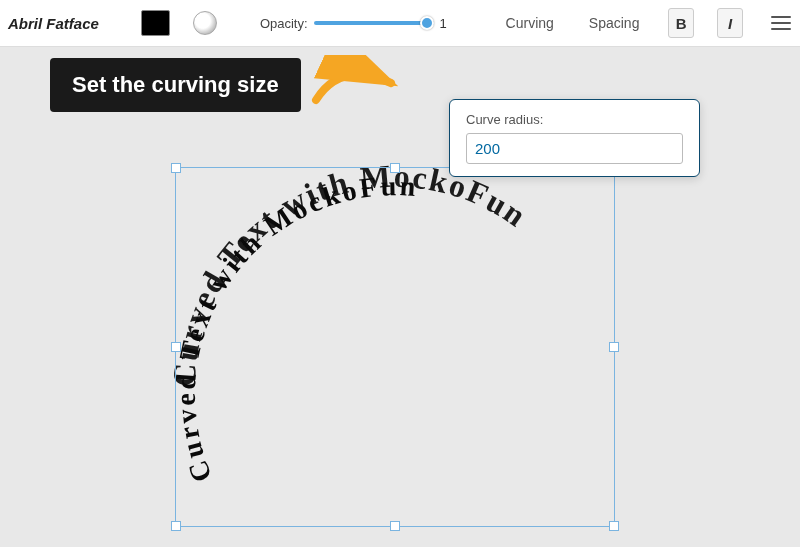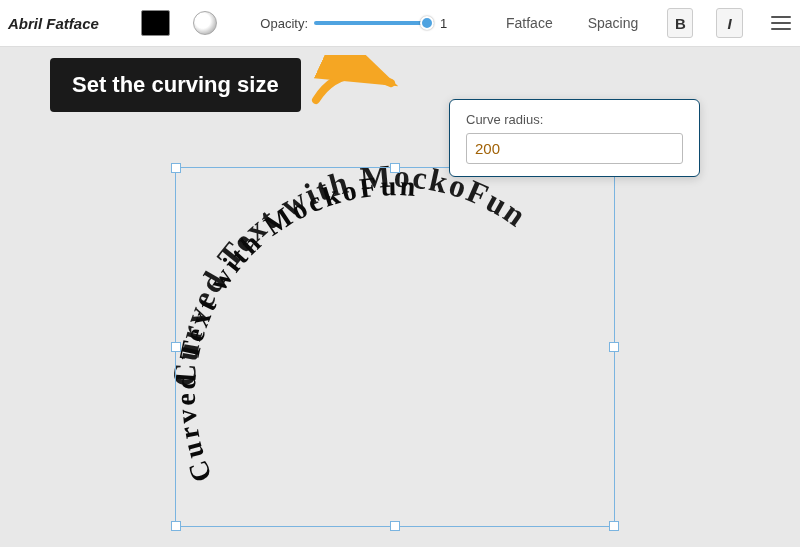--- a/index.html
+++ b/index.html
@@ -187,21 +187,21 @@
       margin-bottom: 6px;
       display: block;
     }
 
     #curve-radius-input {
       width: 100%;
       border: 1px solid #bbb;
       border-radius: 3px;
       padding: 6px 8px;
       font-size: 15px;
-      color: #a16207;
+      color: #0369a1;
       outline: none;
     }
 
     
     #selection-box {
       position: absolute;
       top: 120px;
       left: 175px;
       width: 440px;
       height: 360px;
@@ -248,21 +248,21 @@
   <div id="opacity-icon"></div>
 
   <div id="opacity-slider-wrapper">
     <span id="opacity-label">Opacity:</span>
     <input type="range" id="opacity-slider" min="0" max="100" value="100" style="">
     <span id="opacity-value">1</span>
   </div>
 
   <div id="toolbar-divider"></div>
 
-  <button class="toolbar-text-btn">Fatface</button>
+  <button class="toolbar-text-btn">Curving</button>
   <button class="toolbar-text-btn">Spacing</button>
 
   <div class="toolbar-icon-btn">B</div>
   <div class="toolbar-icon-btn" style="font-style:italic;">I</div>
 
   <div id="menu-icon-btn">
     <div class="menu-line"></div>
     <div class="menu-line"></div>
     <div class="menu-line"></div>
   </div>

